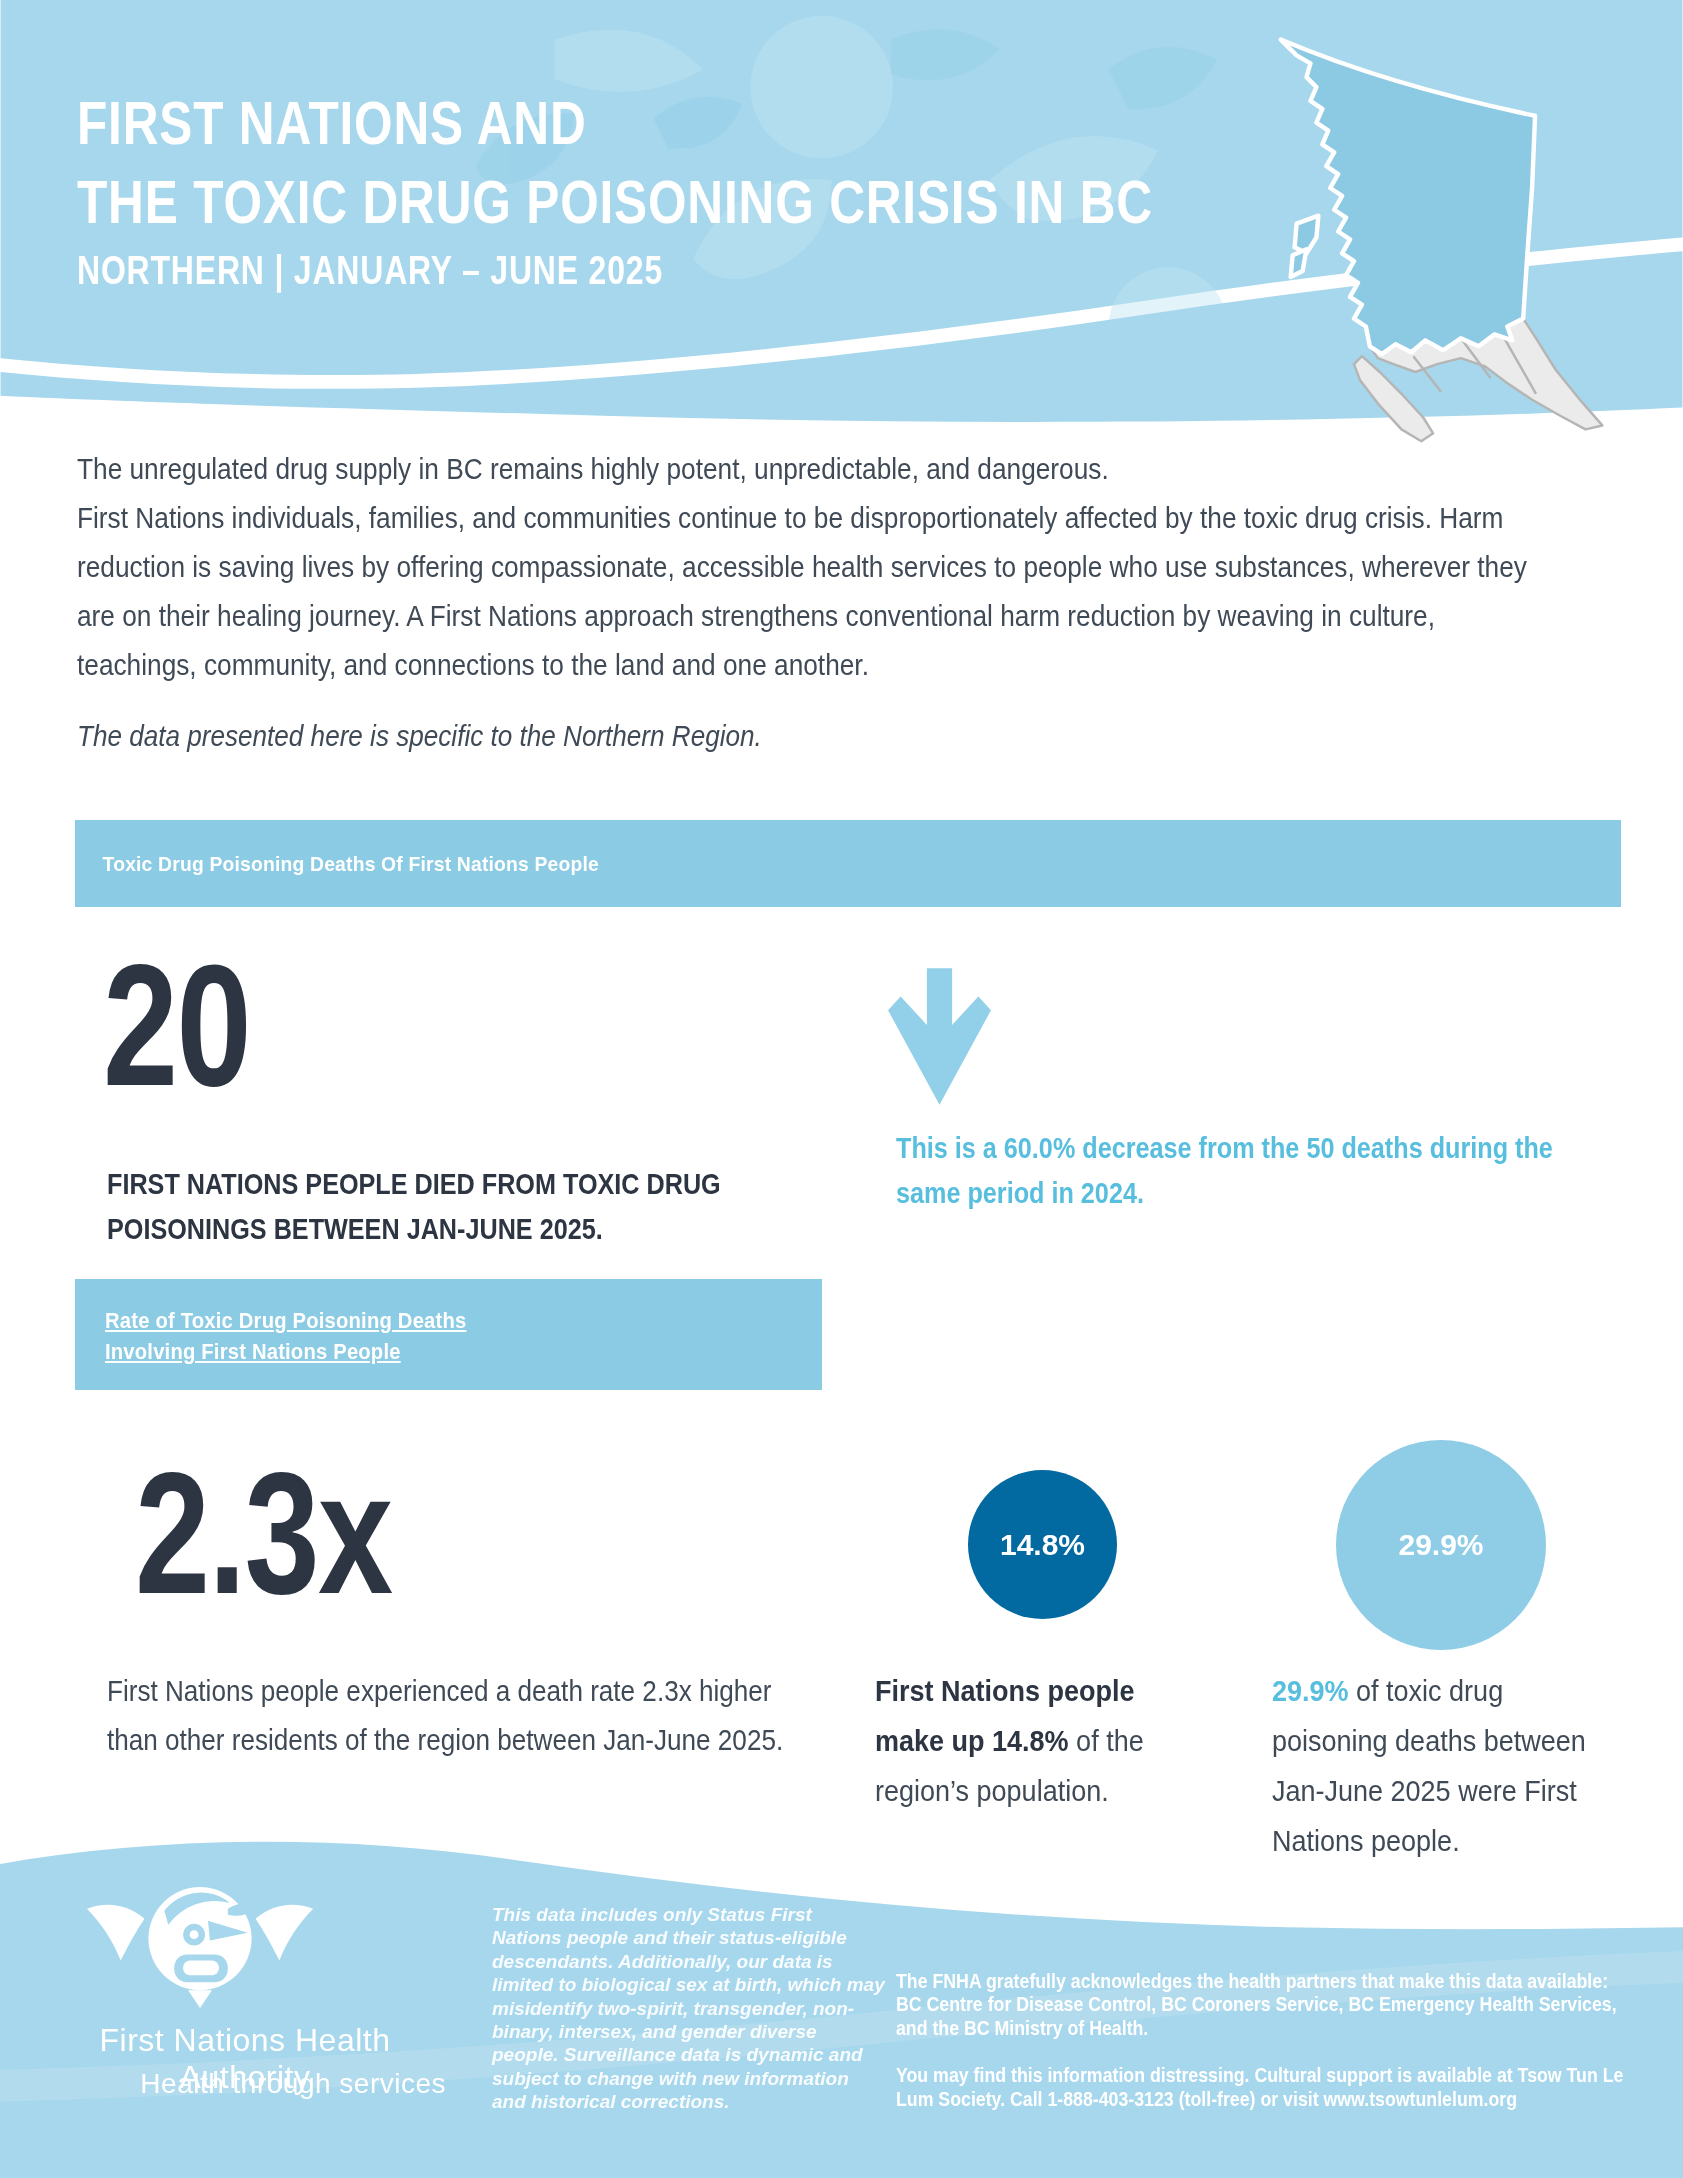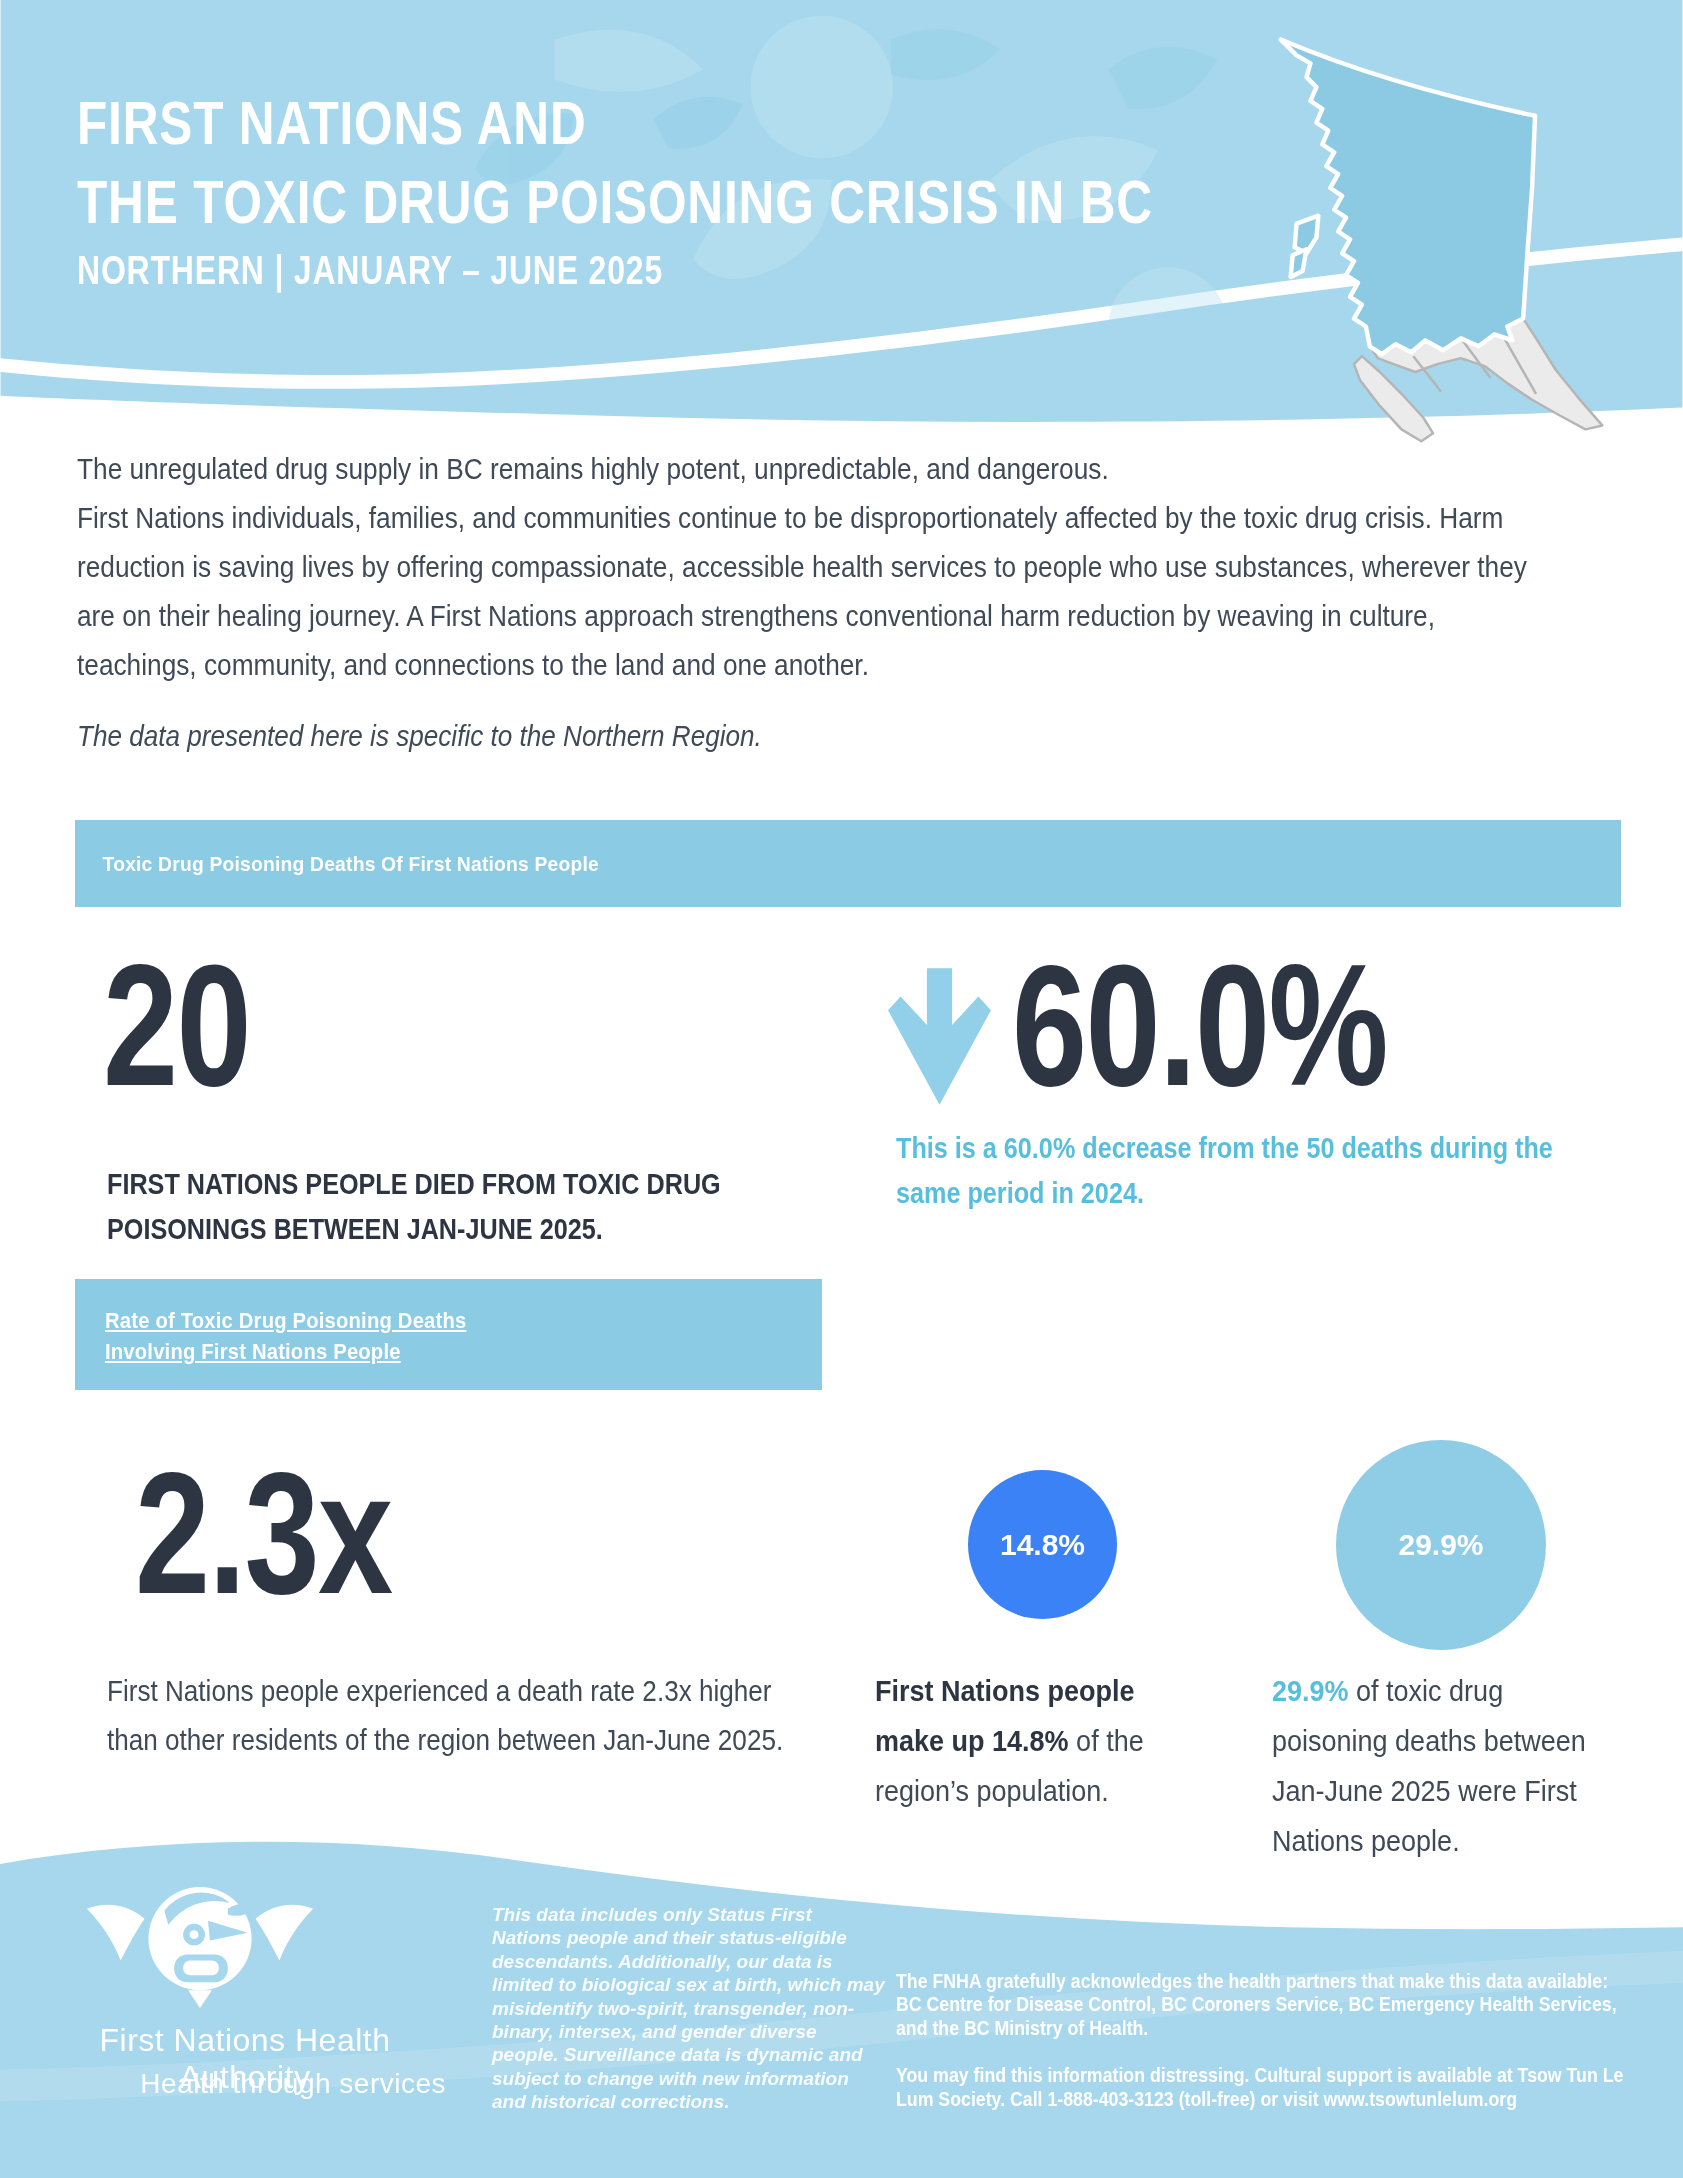--- a/index.html
+++ b/index.html
@@ -36,21 +36,21 @@
   .stat-60{left:1012px;top:939px;}
   .stat-23{left:103px;top:1447px;margin-left:32px;}
   .count-caption{left:107px;top:1161px;width:812px;font-size:30px;line-height:45px;font-weight:bold;color:#2d3542;}
   .count-caption .squeeze{transform:scaleX(0.84);width:812px;}
   .change-caption{left:896px;top:1125px;width:812px;font-size:30px;line-height:45px;font-weight:bold;color:#57bede;}
   .change-caption .squeeze{transform:scaleX(0.84);width:812px;}
   .rate-caption{left:107px;top:1666px;width:782px;font-size:30px;line-height:49px;color:#3f4a56;}
   .rate-caption .squeeze{transform:scaleX(0.87);width:782px;}
   
   .circle{border-radius:50%;display:flex;align-items:center;justify-content:center;color:#ffffff;font-weight:bold;font-size:30px;}
-  .circle-dark{left:968px;top:1470px;width:149px;height:149px;background:#3b82f6;}
+  .circle-dark{left:968px;top:1470px;width:149px;height:149px;background:#0369a1;}
   .circle-light{left:1336px;top:1440px;width:210px;height:210px;background:#8fcde7;}
   .circ-caption{top:1666px;font-size:30px;line-height:50px;color:#3f4a56;}
   .circ-caption .squeeze{transform:scaleX(0.90);}
   .circ-caption-left{left:875px;width:356px;}
   .circ-caption-left .squeeze{width:356px;}
   .circ-caption-right{left:1272px;width:381px;}
   .circ-caption-right .squeeze{width:381px;}
   .cap-bold{font-weight:bold;color:#2d3542;}
   .cap-accent{font-weight:bold;color:#57bede;}
   
@@ -133,23 +133,20 @@
   <div class="abs stat-number stat-20">
     <span class="squeeze">20</span>
   </div>
   <div class="abs count-caption">
     <div class="squeeze">FIRST NATIONS PEOPLE DIED FROM TOXIC DRUG POISONINGS BETWEEN JAN-JUNE 2025.</div>
   </div>
 
   <svg class="abs" style="left:887px;top:968px" width="105" height="137" viewBox="0 0 100 130">
     <polygon points="38,0 62,0 62,54 87,27 99,40 50,130 1,40 13,27 38,54" fill="#92cfe8"></polygon>
   </svg>
-  <div class="abs stat-number stat-60">
-    <span class="squeeze">60.0%</span>
-  </div>
   <div class="abs change-caption">
     <div class="squeeze">This is a 60.0% decrease from the 50 deaths during the same period in 2024.</div>
   </div>
 
   <div class="abs banner banner-half banner-rate">
     <div class="inner">
       <span class="squeeze">Rate of Toxic Drug Poisoning Deaths</span>
       <span class="squeeze">Involving First Nations People</span>
     </div>
   </div>

